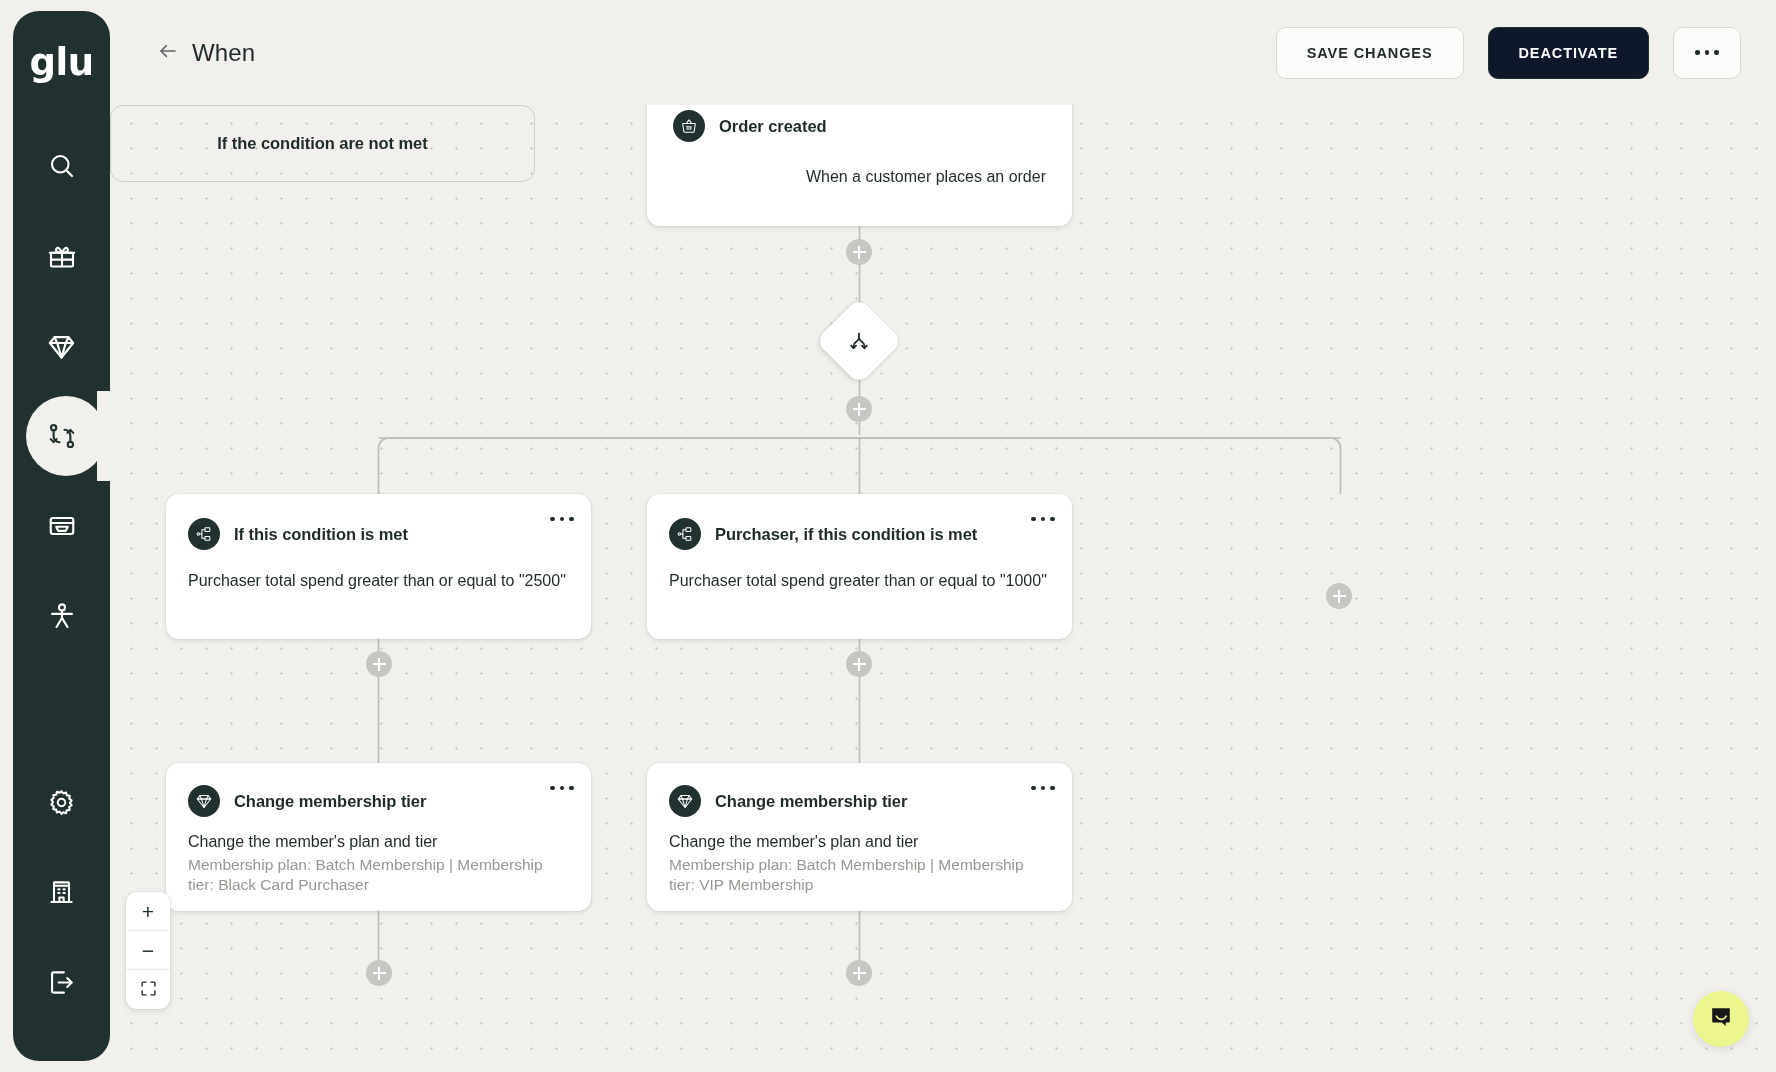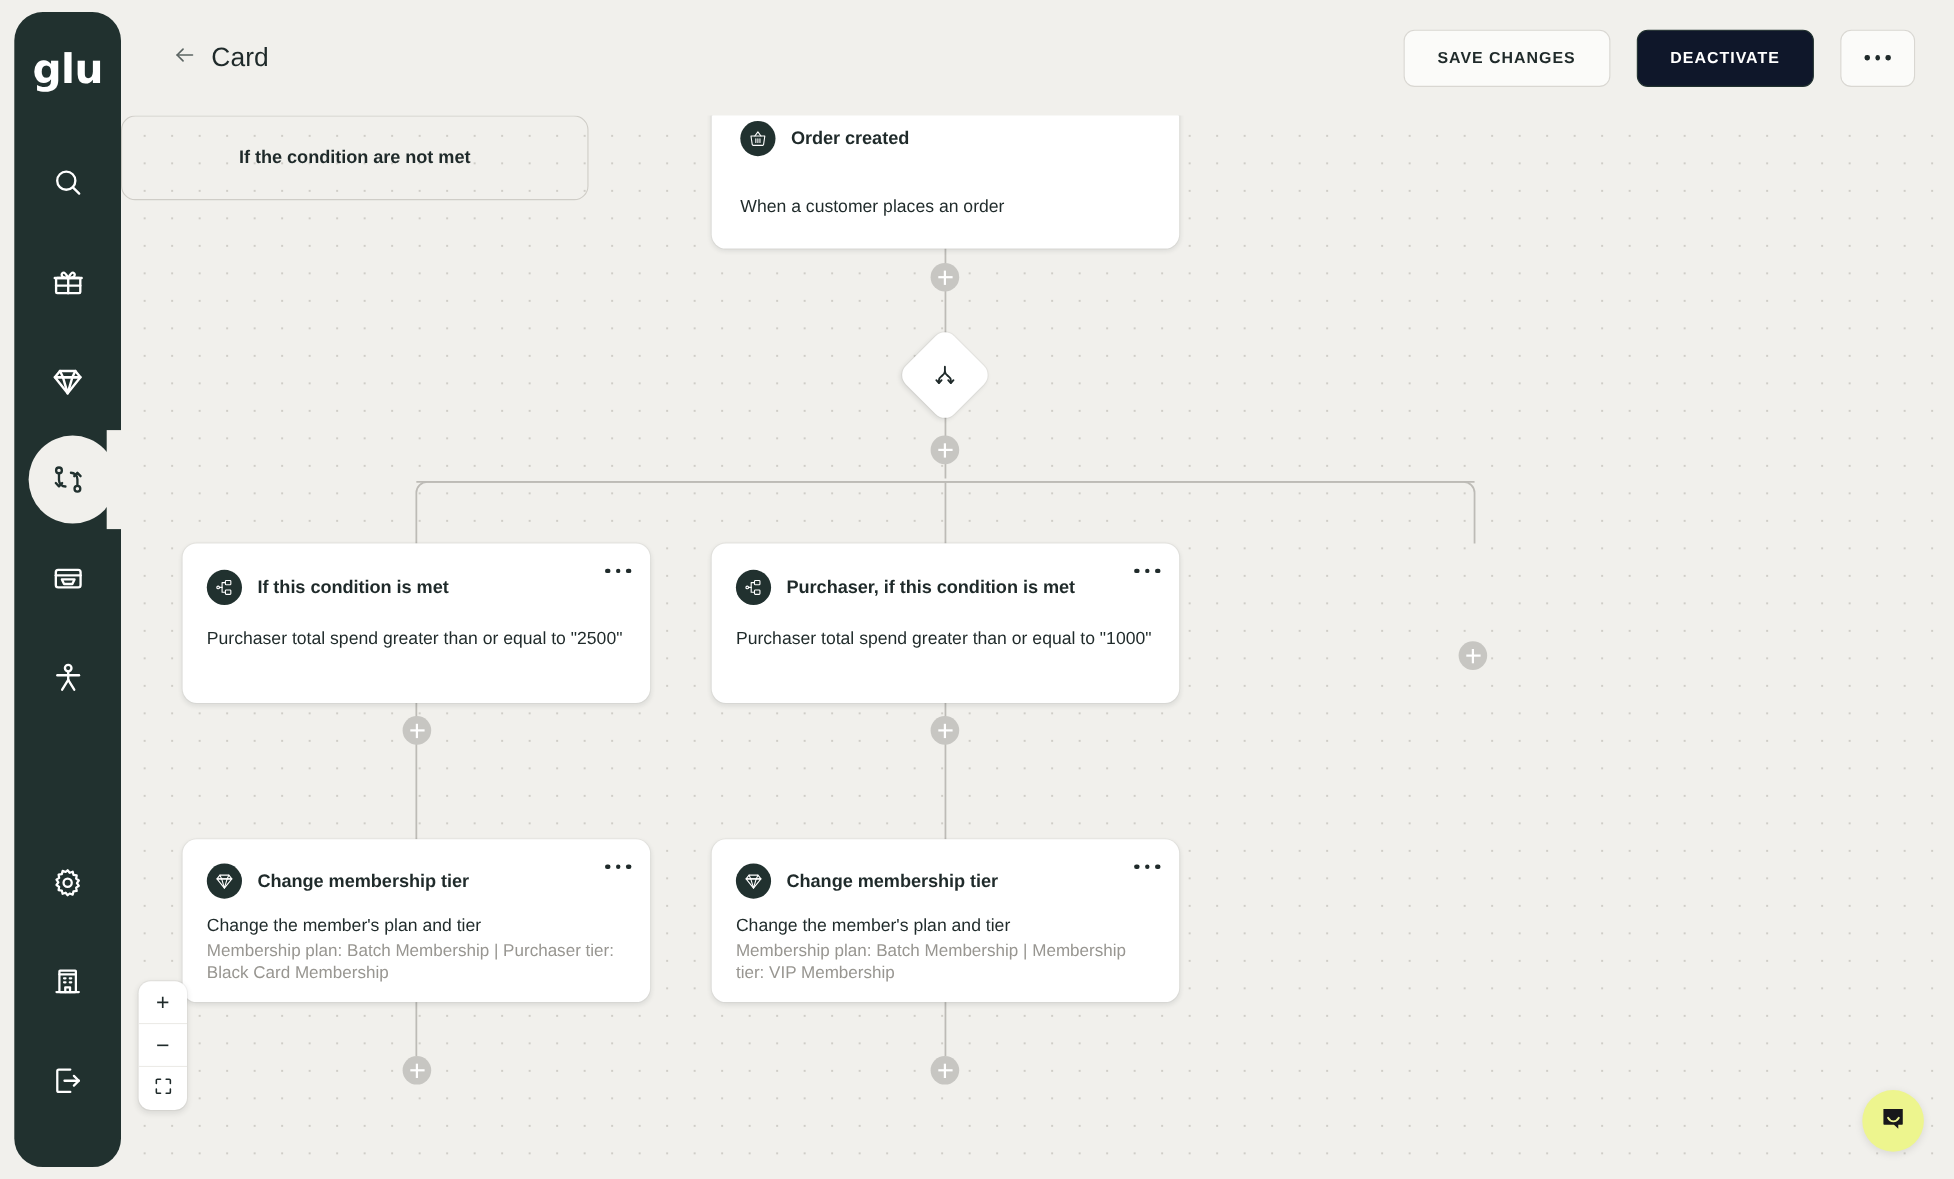--- a/index.html
+++ b/index.html
@@ -273,21 +273,21 @@
     display: flex; align-items: center; justify-content: center;
     cursor: pointer;
   }
 
   
   #trigger-node {
     left: 537px; top: -19px;
     width: 425px; height: 140px;
     padding: 24px 26px;
   }
-  #trigger-node .node-body { margin-top: 36px; }
+  #trigger-node .node-body { margin-top: 24px; text-align: right; }
 
   
   .cond-node { width: 425px; height: 145px; padding: 24px 22px; }
   #cond-1 { left: 56px; top: 389px; }
   #cond-2 { left: 537px; top: 389px; }
   .cond-node .node-body { margin-top: 20px; }
 
   
   #fallback-node {
     left: 1017px; top: 389px;
@@ -520,21 +520,21 @@
     <div class="back-btn">
       <span>
         <svg width="24" height="24" viewBox="0 0 24 24">
           <g stroke="#5b6462" stroke-width="1.5" fill="none" stroke-linecap="round" stroke-linejoin="round">
             <line x1="19" y1="12" x2="5" y2="12"></line>
               <path d="M10.4 6.6 5 12l5.4 5.4"></path>
           </g>
         </svg>
       </span>
     </div>
-    <h1 class="page-title">Card</h1>
+    <h1 class="page-title">When</h1>
 
     <div class="header-actions">
       <div class="btn btn-outline">SAVE CHANGES</div>
       <div class="btn btn-dark">DEACTIVATE</div>
       <div class="btn btn-icon">
         <span class="dots-h">
             <i></i>
             <i></i>
             <i></i>
           </span>
@@ -677,21 +677,21 @@
               <path d="M6.6 4.8h10.8L21 9.3H3l3.6-4.5z"></path>
               <line x1="6.6" y1="4.8" x2="8.7" y2="9.3"></line>
               <line x1="17.4" y1="4.8" x2="15.3" y2="9.3"></line>
               <path d="M8.7 9.3 12 20.6l3.3-11.3"></path>
             </g>
               </svg>
           </span>
           <span class="node-title">Change membership tier</span>
         </div>
         <div class="node-body">Change the member's plan and tier</div>
-        <div class="node-meta">Membership plan: Batch Membership | Purchaser tier: Black Card Membership</div>
+        <div class="node-meta">Membership plan: Batch Membership | Membership tier: Black Card Purchaser</div>
       </div>
 
       <div class="node action-node" id="action-2">
         <div class="node-menu">
           <span class="dots-h">
               <i></i>
               <i></i>
               <i></i>
             </span>
         </div>

